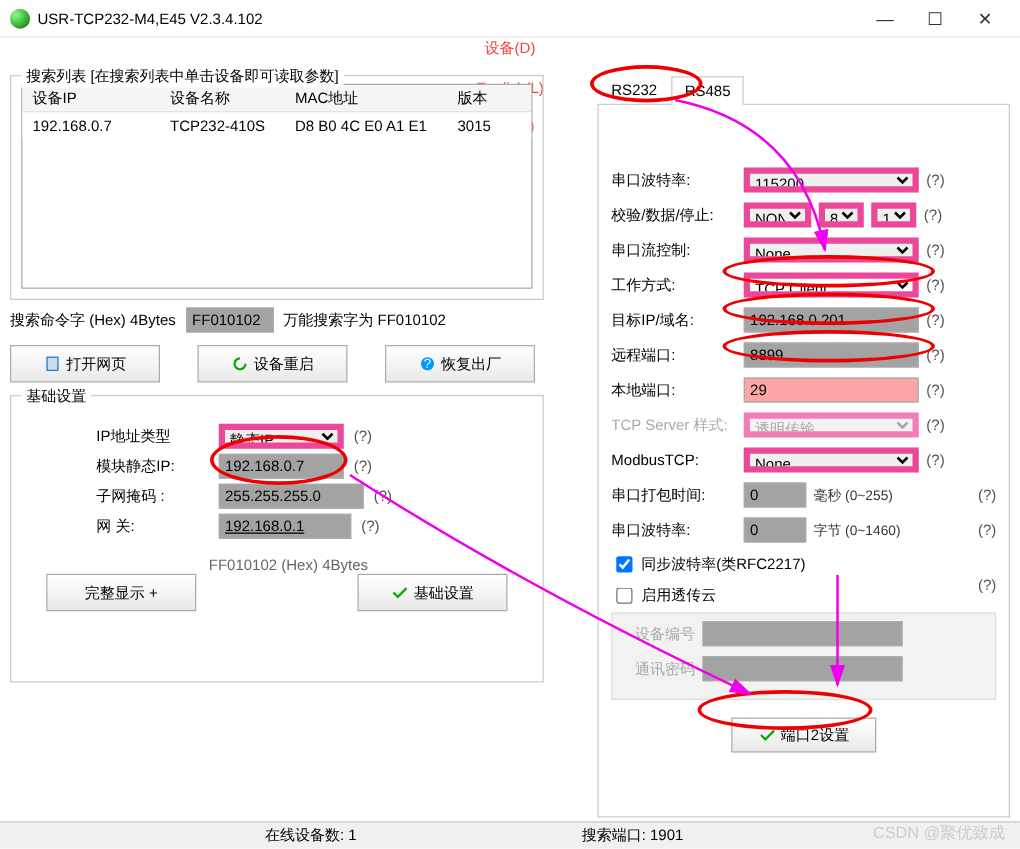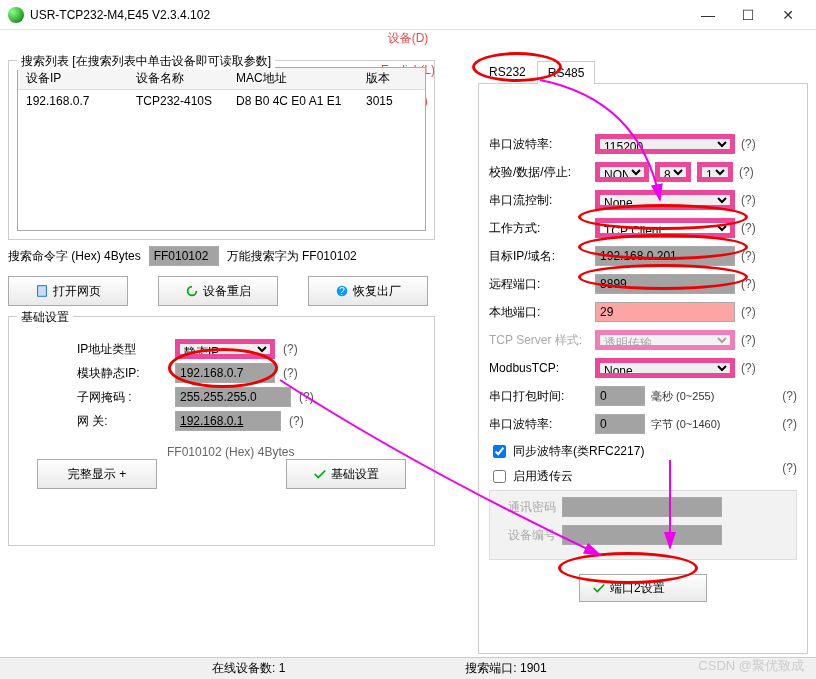--- a/index.html
+++ b/index.html
@@ -227,30 +227,30 @@
           <input type="checkbox" checked="" style="">
           <span>同步波特率(类RFC2217)</span>
         </label>
       <span class="q" style="float:right">(?)</span>
       <label class="chk" style="margin-top:6px">
           <input type="checkbox" style="">
           <span>启用透传云</span>
         </label>
       <div style="background:#f2f2f2;border:1px solid #ddd;padding:6px;margin-top:4px">
         <div class="rrow disabled">
+            <span style="width:60px;text-align:right">设备编号</span>
+            <input type="text" style="width: 160px;" disabled="">
+          </div>
+        <div class="rrow disabled">
             <span style="width:60px;text-align:right">通讯密码</span>
             <input type="text" style="width: 160px;" disabled="">
           </div>
-        <div class="rrow disabled">
-            <span style="width:60px;text-align:right">设备编号</span>
-            <input type="text" style="width: 160px;" disabled="">
-          </div>
       </div>
       <div style="text-align:center;margin-top:14px">
-        <button class="btn" style="width:128px;height:28px;">
+        <button class="btn" style="width:116px;height:28px;justify-content:center">
           <svg class="ico" viewBox="0 0 16 16">
               <path d="M2 8l4 4 8-8" stroke="#0a0" stroke-width="2" fill="none"></path>
             </svg>
           <span>端口2设置</span>
         </button>
       </div>
     </div>
   </div>
 </div>
 

